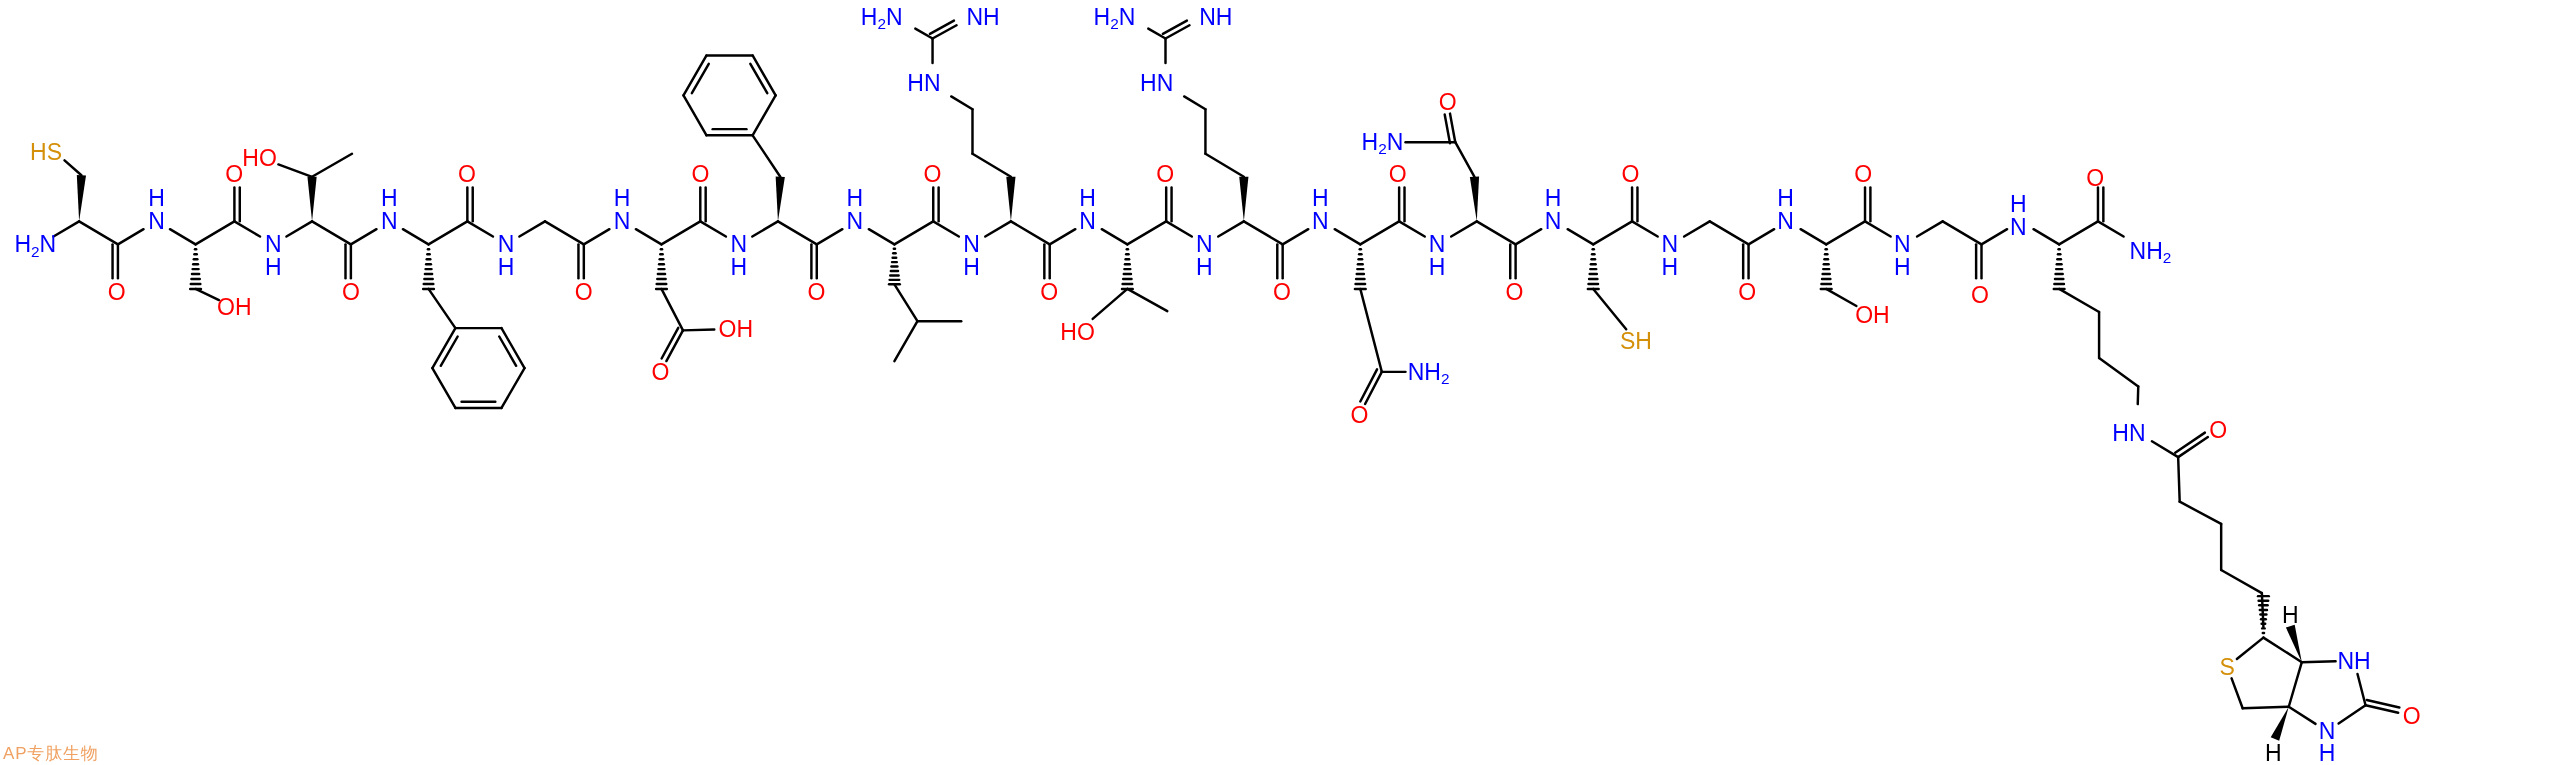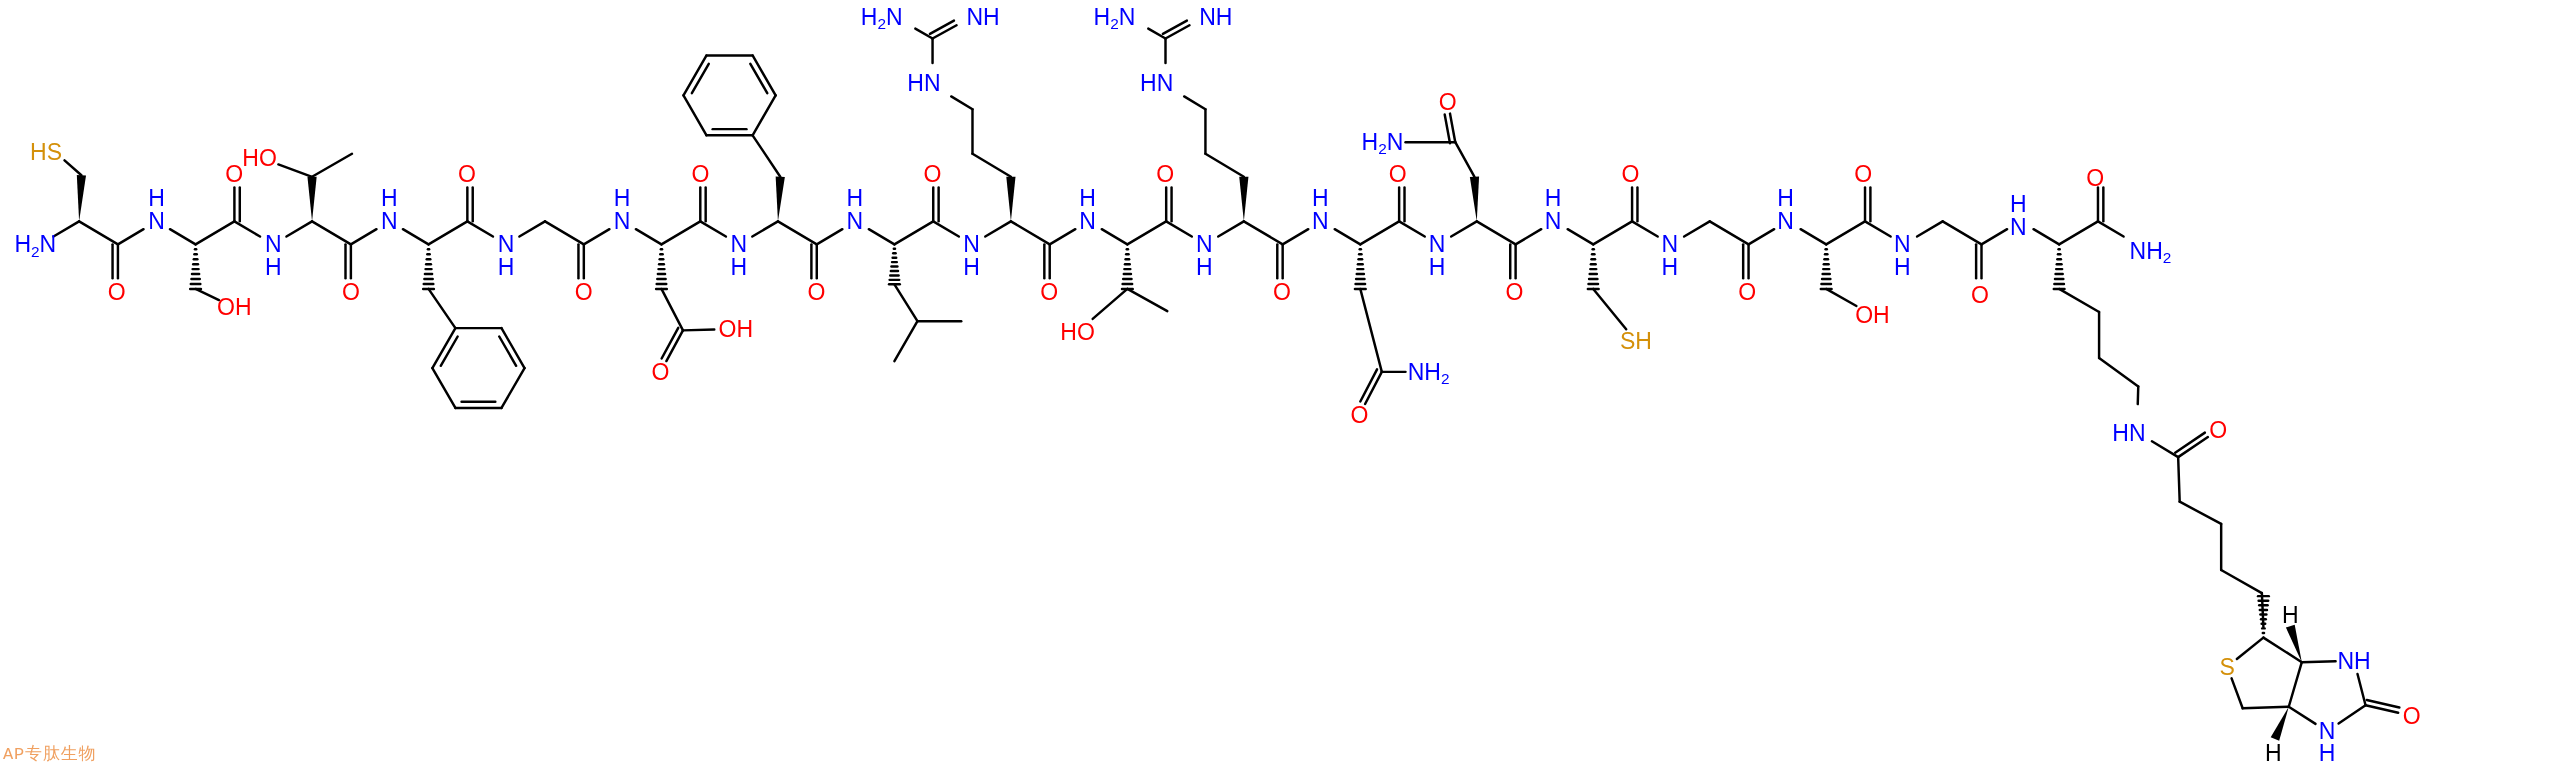--- a/index.html
+++ b/index.html
@@ -1,21 +1,21 @@
 <!DOCTYPE html>
 <html style="font-size:12.3px"><head>
 <meta charset="utf-8">
 <style>
   html, body { margin: 0; padding: 0; background: #ffffff; }
   body { width: 2576px; height: 766px; overflow: hidden; position: relative; font-family: "Liberation Sans", sans-serif; }
   #structure { position: absolute; left: 0; top: 0; width: 2576px; height: 766px; }
   .bond { stroke: #000000; stroke-width: 3.2; stroke-linecap: round; fill: none; }
   .lbl { font-family: "Liberation Sans", sans-serif; font-size: 30px; dominant-baseline: central; text-anchor: middle; }
   .sub { font-size: 20px; }
-  #watermark { position: absolute; left: 3.1px; top: 742px; font-family: Liberation Mono, monospace; font-size: 17px; color: #f0a060; letter-spacing: 0.8px; }
+  #watermark { position: absolute; left: 3.1px; top: 742px; font-family: Liberation Sans, sans-serif; font-size: 17px; color: #f0a060; letter-spacing: 0.8px; }
 </style>
 </head>
 <body>
 
 <svg id="structure" viewBox="0 0 3354 997" xmlns="http://www.w3.org/2000/svg">
   <g id="bonds">
       <line x1="69.64919491921128" y1="307.7927626592218" x2="103" y2="288" class="bond"></line>
       <line x1="103" y1="288" x2="153.55" y2="318" class="bond"></line>
       <line x1="153.55" y1="318" x2="186.9008050807887" y2="298.2072373407782" class="bond"></line>
       <line x1="221.2991949192113" y1="298.2072373407782" x2="254.64999999999998" y2="318" class="bond"></line>

